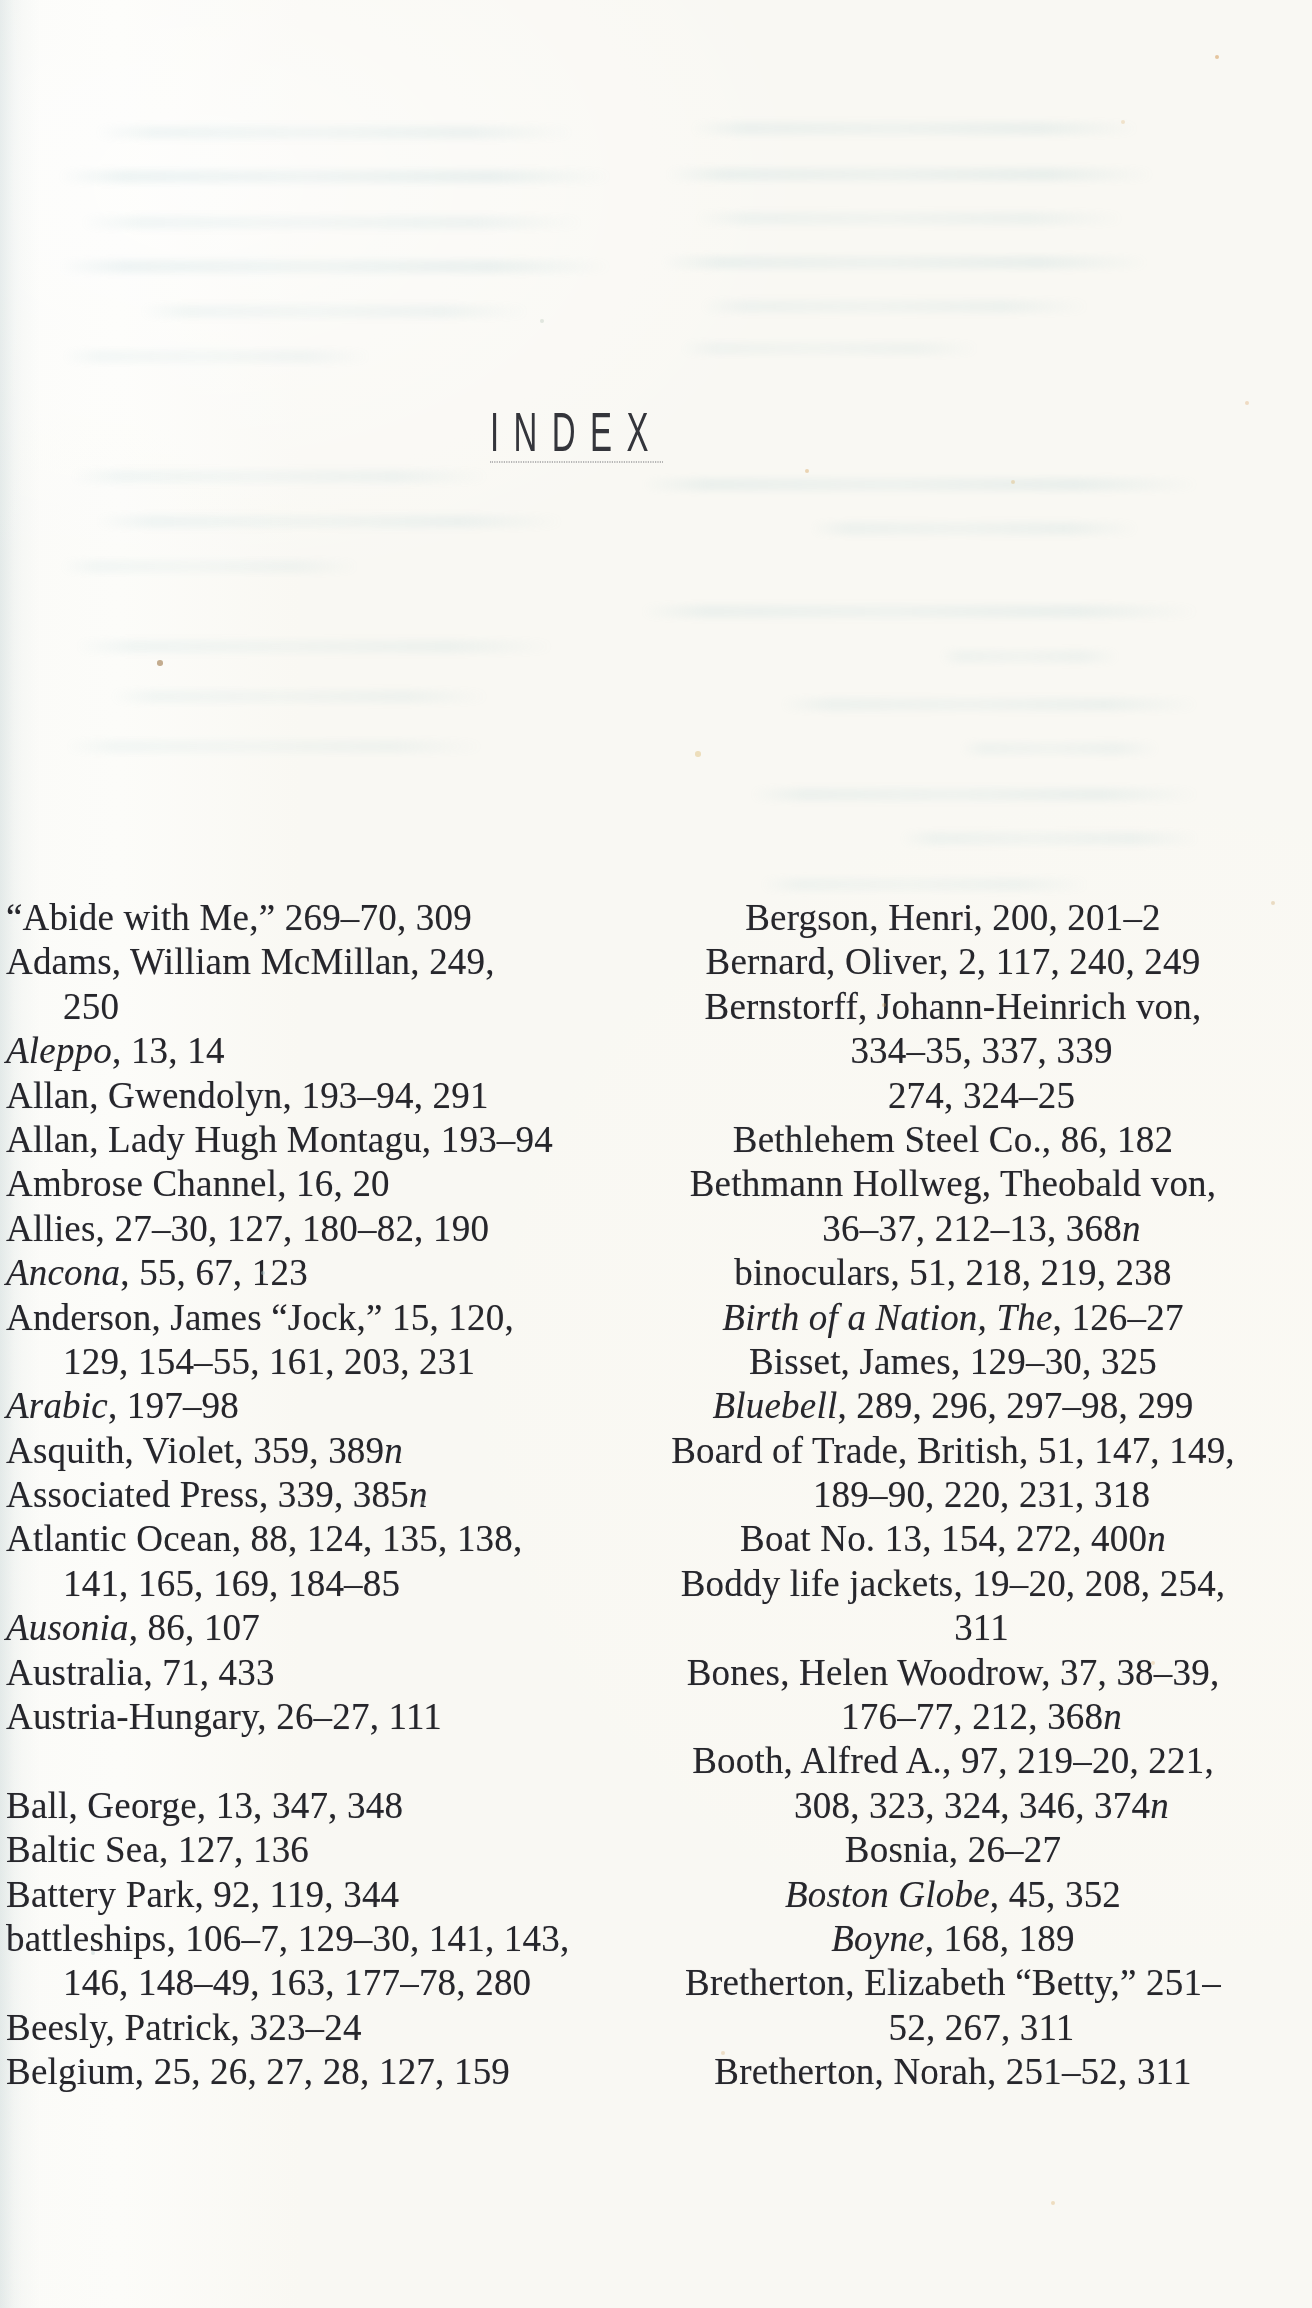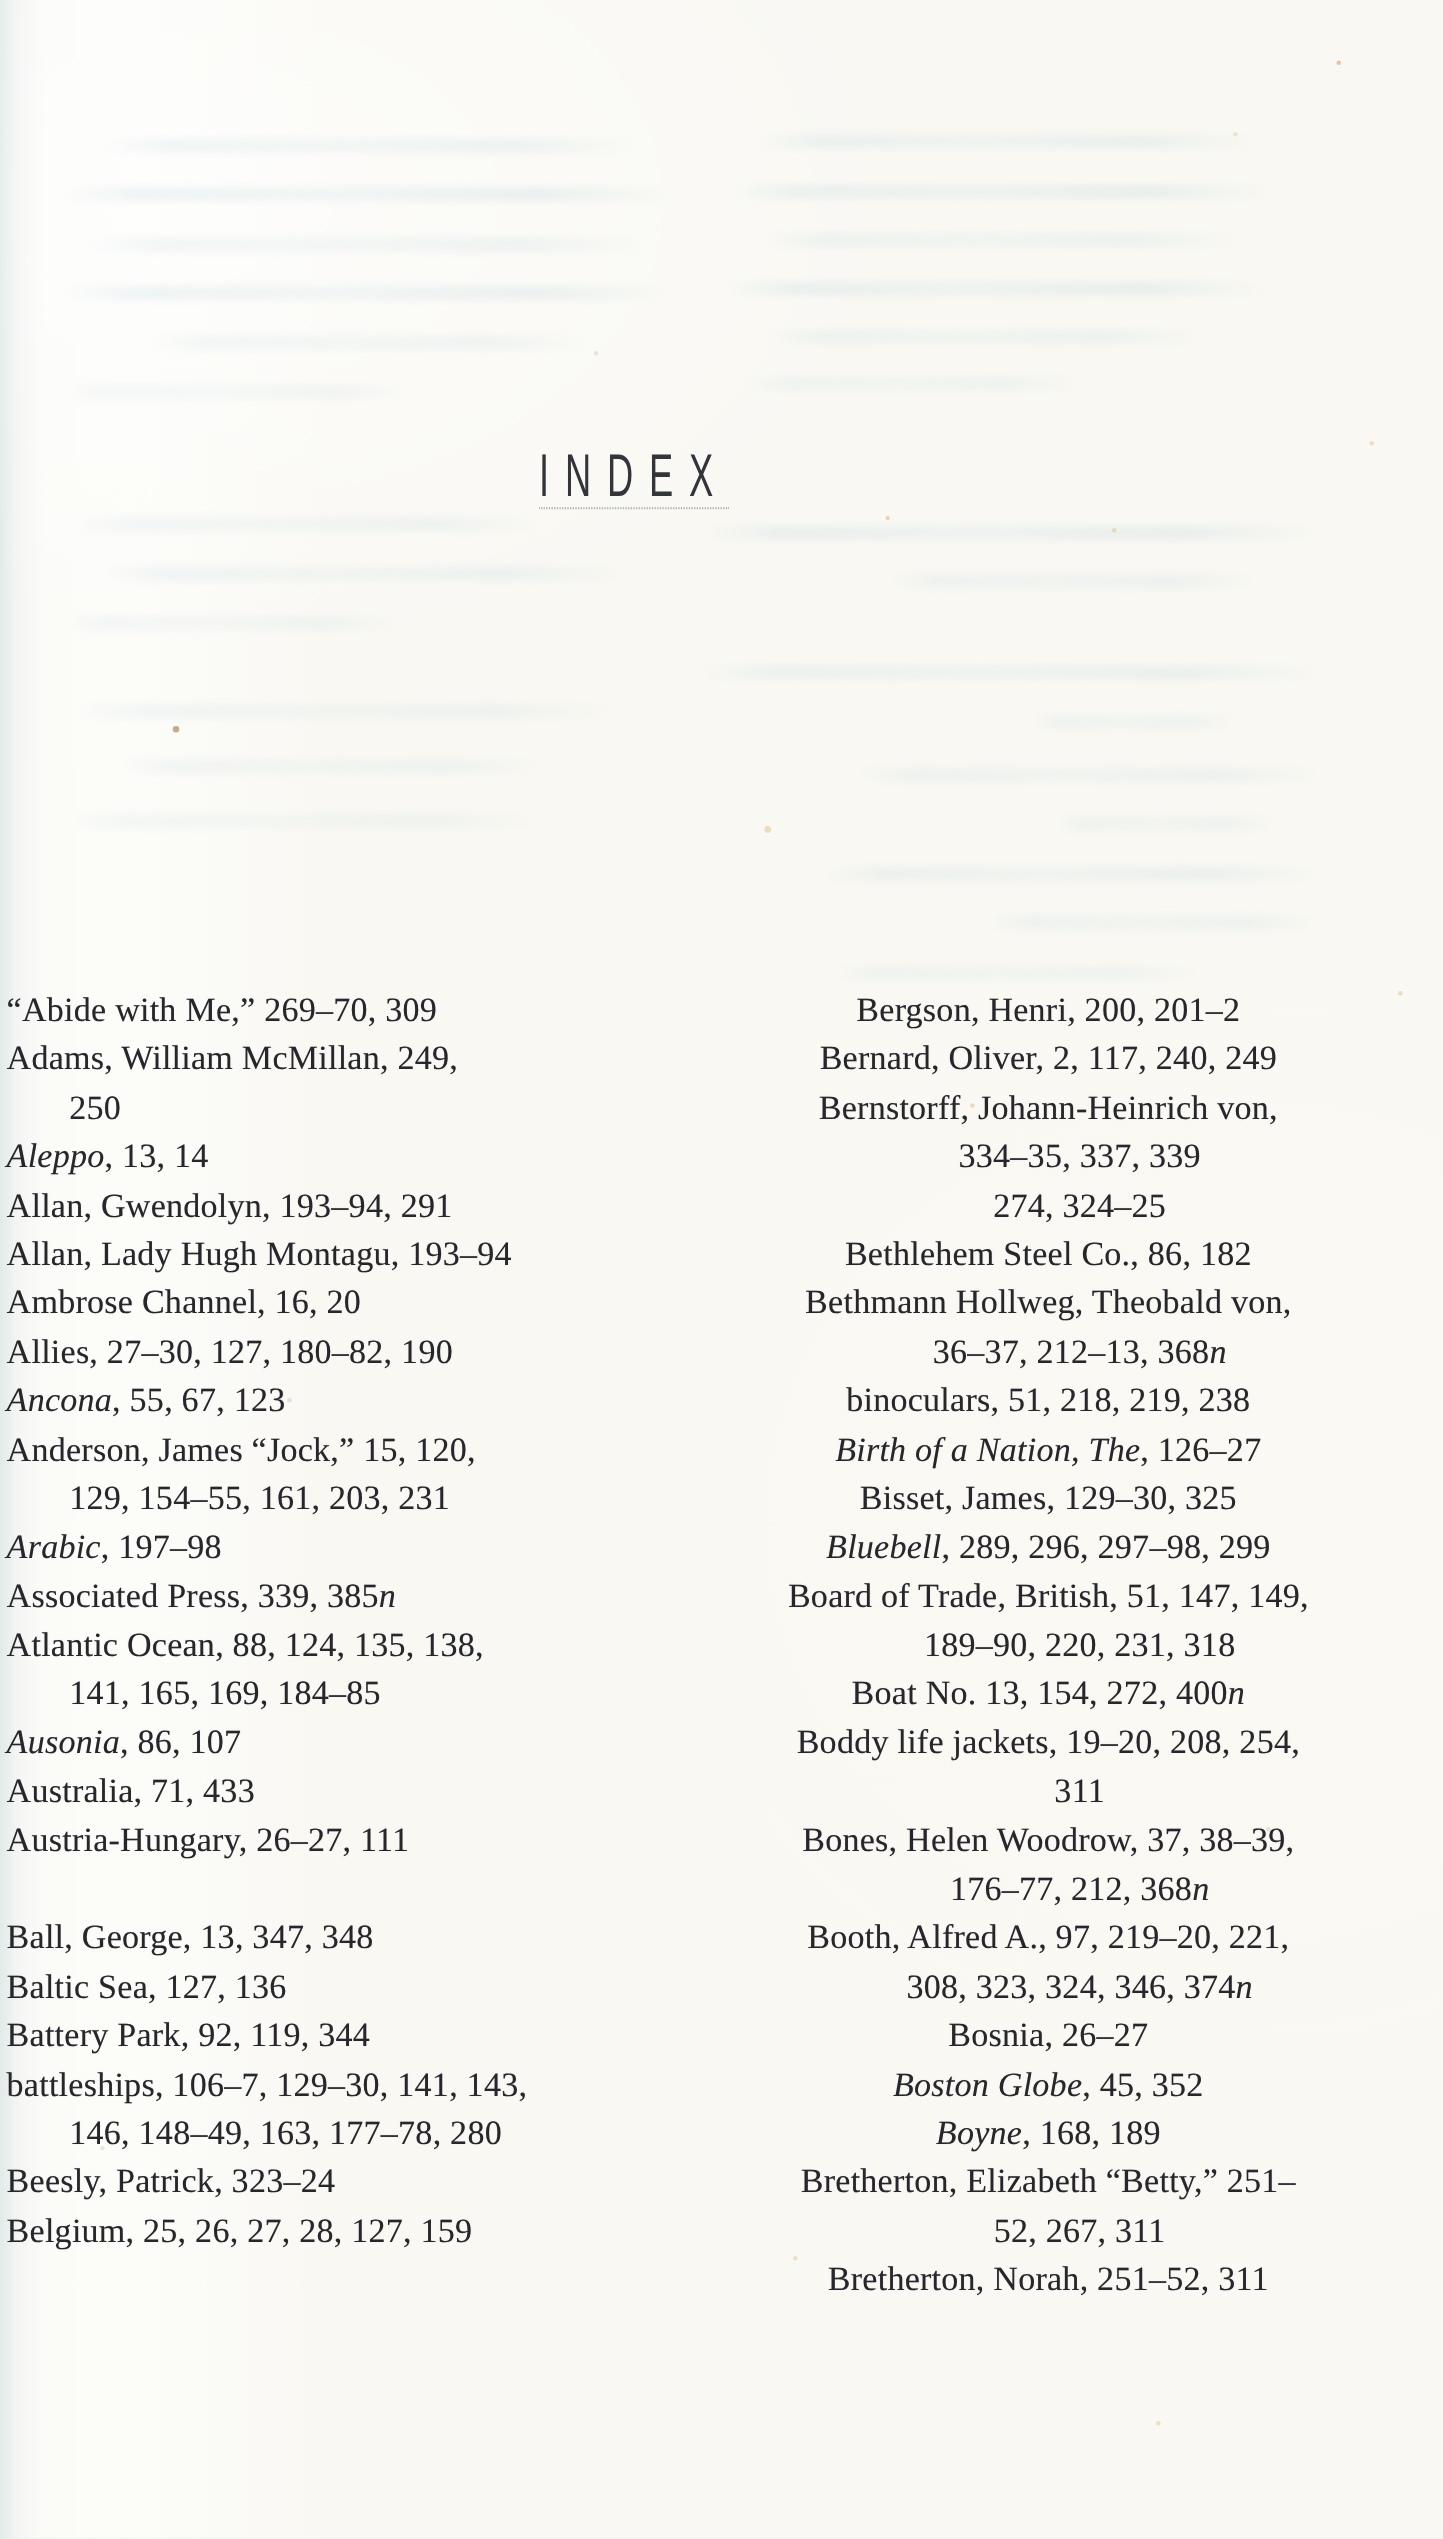--- a/index.html
+++ b/index.html
@@ -61,21 +61,21 @@
     transform-origin:left top;
     border-bottom:2px dotted rgba(115,115,120,.5);
     padding-bottom:1px;
     white-space:nowrap;
   }
   .col{position:absolute;top:896px;}
   .col.left{left:6px;width:586px;}
   .col.right{left:596px;width:714px;text-align:center;}
   .line{
     white-space:nowrap;
-    font-size:31px;
+    font-size:37px;
     line-height:44.4px;
     height:44.4px;
     letter-spacing:.2px;
     text-shadow:0 0 .7px rgba(45,45,70,.35);
   }
   .line.indent{padding-left:57px;}
   .line.gap{height:44.4px;}
   .it{font-style:italic;}
 </style>
 </head>
@@ -123,20 +123,21 @@
       <div class="line indent"><span>250</span></div>
       <div class="line"><span class="it">Aleppo</span><span>, 13, 14</span></div>
       <div class="line"><span>Allan, Gwendolyn, 193–94, 291</span></div>
       <div class="line"><span>Allan, Lady Hugh Montagu, 193–94</span></div>
       <div class="line"><span>Ambrose Channel, 16, 20</span></div>
       <div class="line"><span>Allies, 27–30, 127, 180–82, 190</span></div>
       <div class="line"><span class="it">Ancona</span><span>, 55, 67, 123</span></div>
       <div class="line"><span>Anderson, James “Jock,” 15, 120,</span></div>
       <div class="line indent"><span>129, 154–55, 161, 203, 231</span></div>
       <div class="line"><span class="it">Arabic</span><span>, 197–98</span></div>
+      <div class="line"><span>Asquith, Violet, 359, 389</span><span class="it">n</span></div>
       <div class="line"><span>Associated Press, 339, 385</span><span class="it">n</span></div>
       <div class="line"><span>Atlantic Ocean, 88, 124, 135, 138,</span></div>
       <div class="line indent"><span>141, 165, 169, 184–85</span></div>
       <div class="line"><span class="it">Ausonia</span><span>, 86, 107</span></div>
       <div class="line"><span>Australia, 71, 433</span></div>
       <div class="line"><span>Austria-Hungary, 26–27, 111</span></div>
       <div class="line gap"></div>
       <div class="line"><span>Ball, George, 13, 347, 348</span></div>
       <div class="line"><span>Baltic Sea, 127, 136</span></div>
       <div class="line"><span>Battery Park, 92, 119, 344</span></div>

